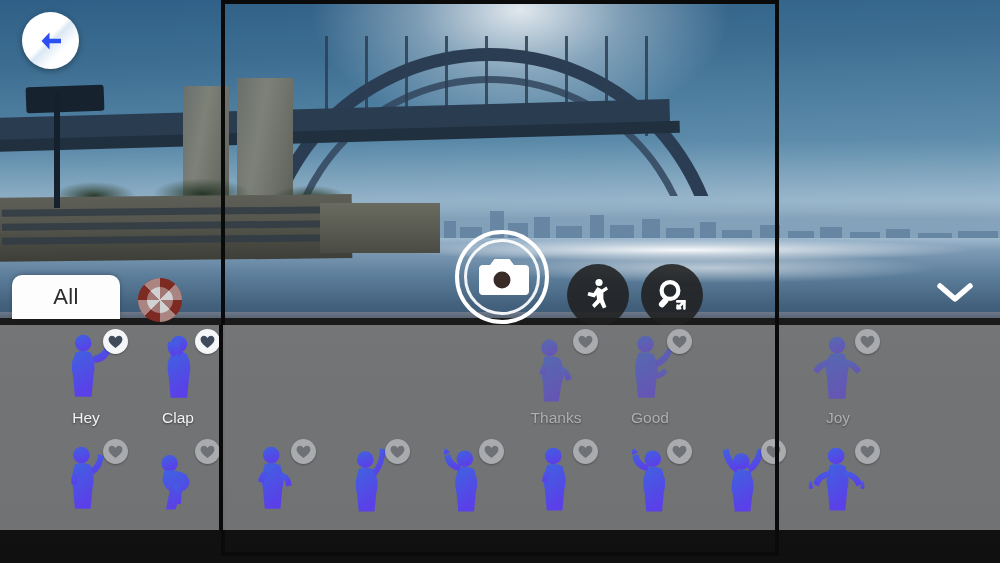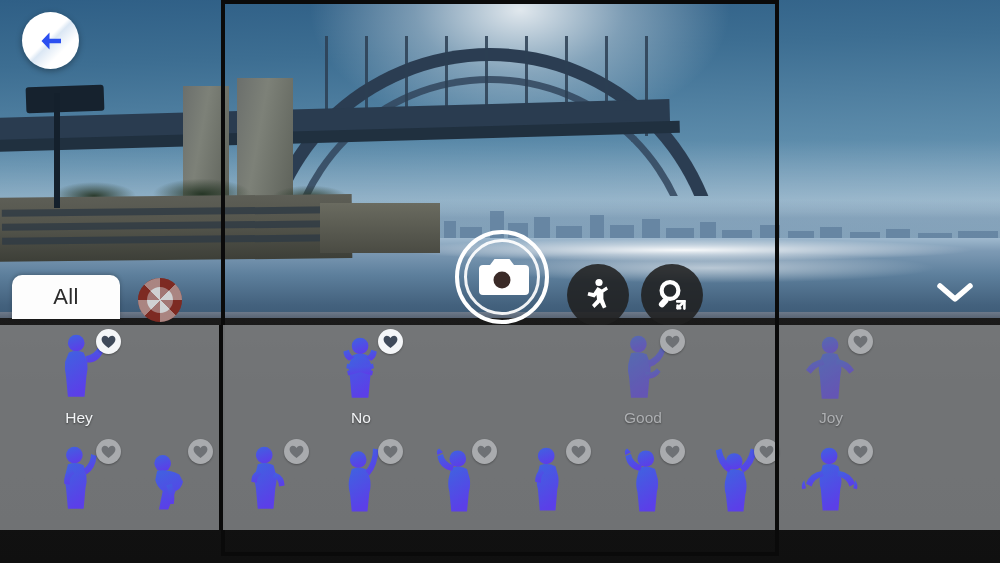--- a/index.html
+++ b/index.html
@@ -177,21 +177,21 @@
     cursor:pointer;
   }
   .tab span { font-size:22px; color:#2b2b2b; letter-spacing:.3px; }
 
   
   .emote-panel {
     position:absolute; left:0; top:325px; width:1000px; height:205px;
     background: rgba(150,152,155,.72);
     overflow:hidden;
   }
-  .emote-row { position:absolute; left:5px; width:852px; height:103px; }
+  .emote-row { position:absolute; left:12px; width:852px; height:103px; }
   .emote-row.r1 { top:0px; }
   .emote-row.r2 { top:110px; }
 
   .emote {
     position:absolute; top:4px; width:92px; height:99px;
   }
   .emote.sel {
     border:3px solid #2f8fe8;
     border-radius:8px;
     box-shadow: 0 0 0 1px rgba(47,143,232,.45);
@@ -351,43 +351,63 @@
               <path d="M40 25 q10 -2 14 -10 l6 3 q-5 14 -18 14 z"></path>
             </g>
           </svg>
           <div class="heart">
             <svg width="15" height="14" viewBox="0 0 15 14">
               <path d="M7.5 13 C2 9 0.6 6.4 0.6 4.2 C0.6 2 2.2 0.8 3.9 0.8 C5.2 0.8 6.5 1.5 7.5 3 C8.5 1.5 9.8 0.8 11.1 0.8 C12.8 0.8 14.4 2 14.4 4.2 C14.4 6.4 13 9 7.5 13 Z" fill="#3f4a5a"></path>
             </svg>
           </div>
           <div class="label">Hey</div>
         </div>
-        <div class="emote" style="left: 310px;">
-          <svg class="fig" width="66" height="74" viewBox="0 0 66 80">
-            <defs>
-              <linearGradient id="g0_3" x1="0" y1="0" x2="0.35" y2="1">
-                <stop offset="0%" stop-color="#3f63e0"></stop>
-                <stop offset="100%" stop-color="#5b3fe8"></stop>
-              </linearGradient>
-            </defs>
-            <g fill="url(#g0_3)">
-              <circle cx="32" cy="14" r="9"></circle>
-              <path d="M24 24 q8 -3 16 0 l4 10 q1 8 -1 14 l-2 22 h-18 l-2 -22 q-2 -6 -1 -14 z"></path>
-              <path d="M20 30 q-6 -4 -6 -10 l6 -2 q1 6 6 8 z"></path>
-              <path d="M44 30 q6 -4 6 -10 l-6 -2 q-1 6 -6 8 z"></path>
-              <path d="M18 33 l28 8 l-1 5 l-28 -8 z"></path>
-              <path d="M46 33 l-28 8 l1 5 l28 -8 z"></path>
+        <div class="emote" style="left: 120px;">
+          <svg class="fig" width="66" height="74" viewBox="0 0 66 80">
+            <defs>
+              <linearGradient id="g0_1" x1="0" y1="0" x2="0.35" y2="1">
+                <stop offset="0%" stop-color="#3f63e0"></stop>
+                <stop offset="100%" stop-color="#5b3fe8"></stop>
+              </linearGradient>
+            </defs>
+            <g fill="url(#g0_1)">
+              <circle cx="34" cy="12" r="9"></circle>
+              <path d="M26 22 q8 -3 16 0 l4 10 q1 8 -1 16 l-2 22 h-18 l-2 -22 q-2 -8 -1 -16 z"></path>
+              <path d="M28 26 q-8 -6 -6 -16 l6 -1 q-1 9 4 13 z"></path>
+              <path d="M34 25 q-7 -7 -5 -16 l6 0 q-1 9 4 12 z"></path>
             </g>
           </svg>
           <div class="heart">
             <svg width="15" height="14" viewBox="0 0 15 14">
               <path d="M7.5 13 C2 9 0.6 6.4 0.6 4.2 C0.6 2 2.2 0.8 3.9 0.8 C5.2 0.8 6.5 1.5 7.5 3 C8.5 1.5 9.8 0.8 11.1 0.8 C12.8 0.8 14.4 2 14.4 4.2 C14.4 6.4 13 9 7.5 13 Z" fill="#3f4a5a"></path>
             </svg>
           </div>
-          <div class="label">No</div>
+          <div class="label">Clap</div>
+        </div>
+        <div class="emote dim" style="left: 498px;">
+          <svg class="fig" width="66" height="74" viewBox="0 0 66 80">
+            <defs>
+              <linearGradient id="g0_5" x1="0" y1="0" x2="0.35" y2="1">
+                <stop offset="0%" stop-color="#3f63e0"></stop>
+                <stop offset="100%" stop-color="#5b3fe8"></stop>
+              </linearGradient>
+            </defs>
+            <g fill="url(#g0_5)">
+              <circle cx="26" cy="16" r="9"></circle>
+              <path d="M20 26 q10 -3 18 2 l3 12 q1 8 -2 14 l-3 20 h-16 l-1 -20 q-2 -6 -1 -14 z"></path>
+              <path d="M24 32 q-8 2 -9 12 l6 2 q1 -6 6 -8 z"></path>
+              <path d="M40 36 q8 4 10 14 l-6 2 q-2 -7 -7 -10 z"></path>
+            </g>
+          </svg>
+          <div class="heart off">
+            <svg width="15" height="14" viewBox="0 0 15 14">
+              <path d="M7.5 13 C2 9 0.6 6.4 0.6 4.2 C0.6 2 2.2 0.8 3.9 0.8 C5.2 0.8 6.5 1.5 7.5 3 C8.5 1.5 9.8 0.8 11.1 0.8 C12.8 0.8 14.4 2 14.4 4.2 C14.4 6.4 13 9 7.5 13 Z" fill="#3f4a5a"></path>
+            </svg>
+          </div>
+          <div class="label">Thanks</div>
         </div>
         <div class="emote dim" style="left: 592px;">
           <svg class="fig" width="66" height="74" viewBox="0 0 66 80">
             <defs>
               <linearGradient id="g0_6" x1="0" y1="0" x2="0.35" y2="1">
                 <stop offset="0%" stop-color="#3f63e0"></stop>
                 <stop offset="100%" stop-color="#5b3fe8"></stop>
               </linearGradient>
             </defs>
             <g fill="url(#g0_6)">

